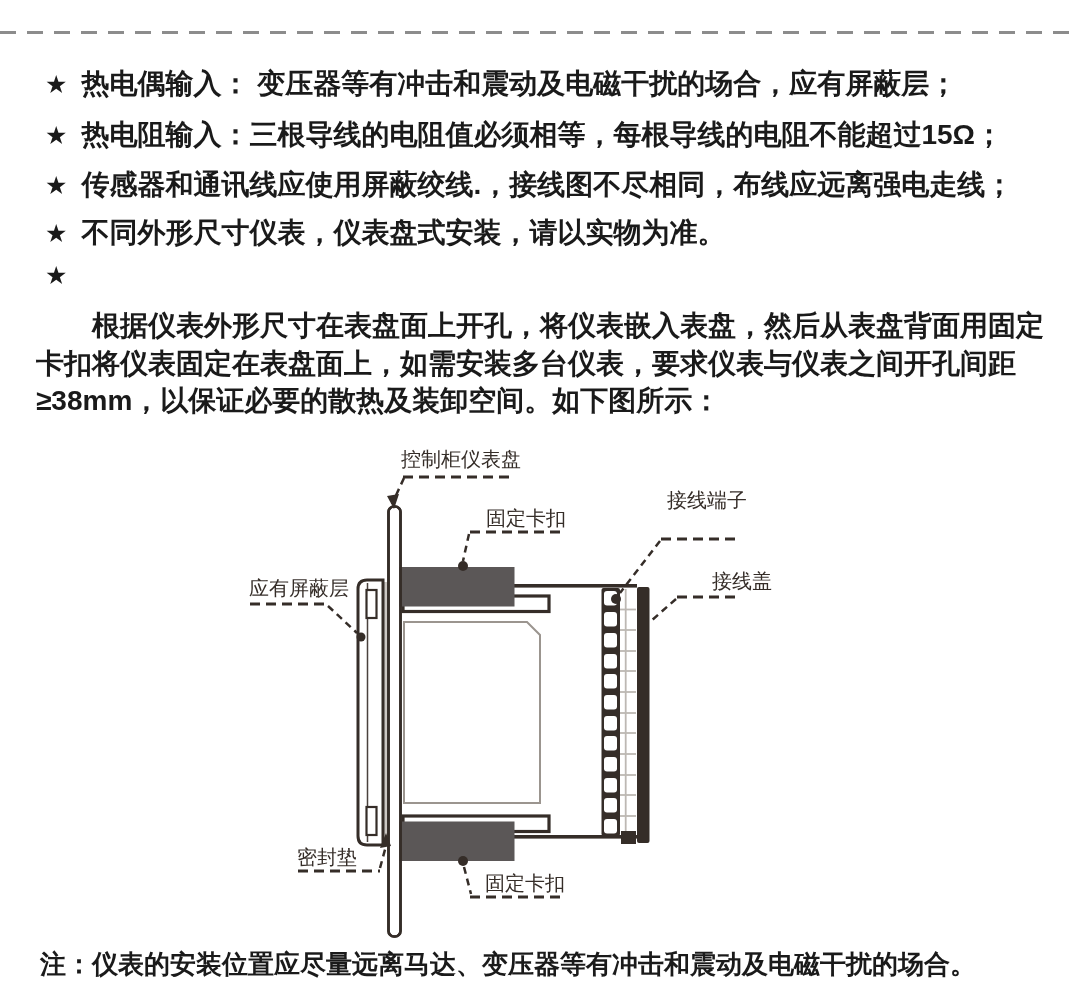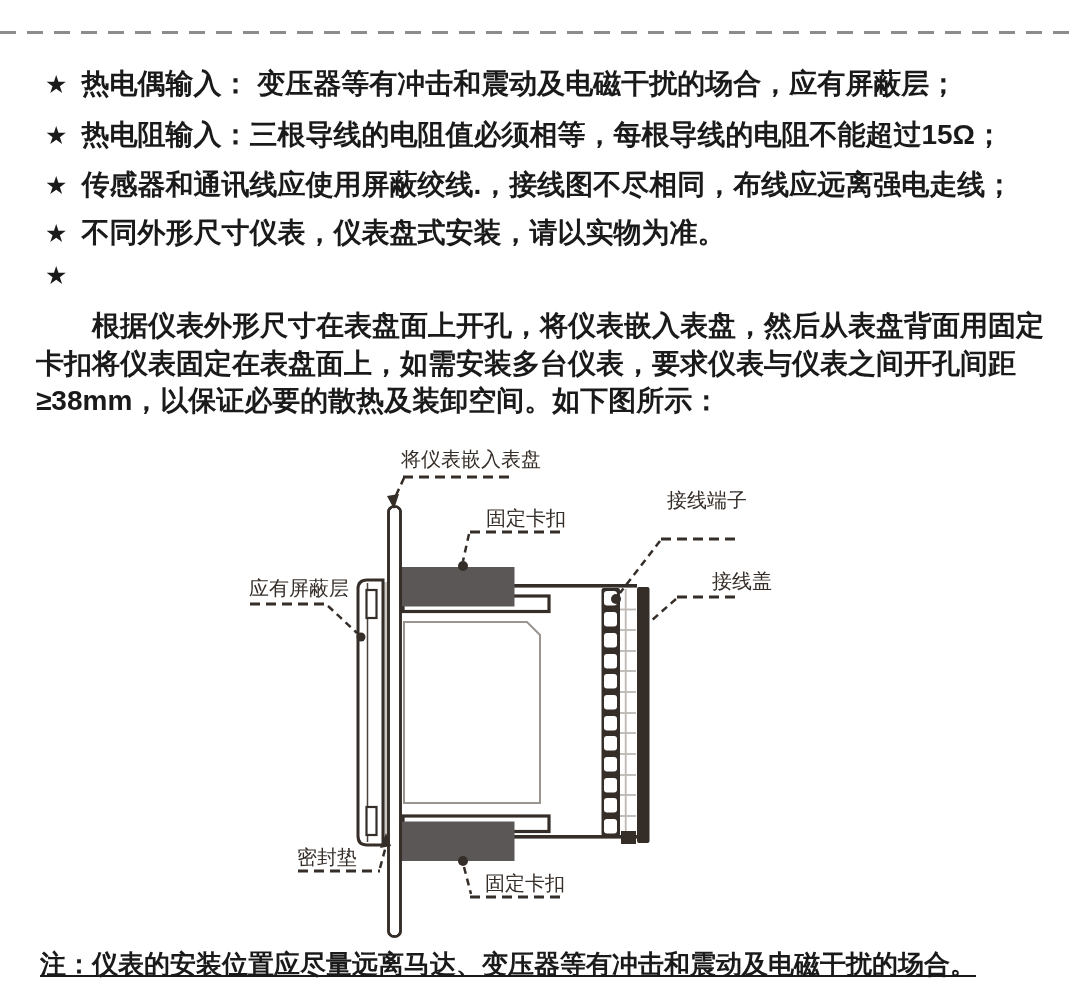--- a/index.html
+++ b/index.html
@@ -9,21 +9,21 @@
   html,body{margin:0;padding:0;background:#fff;}
   .page{position:relative;width:1080px;height:1001px;background:#fff;overflow:hidden;
         font-family:"Liberation Sans","DejaVu Sans",sans-serif;color:var(--text);}
   .dash-rule{position:absolute;left:0;top:31px;width:1080px;height:3px;
         background:repeating-linear-gradient(90deg,var(--rule) 0 16px,transparent 16px 27px);}
   .bullet-row{position:absolute;left:45px;display:flex;gap:14px;font-size:28px;line-height:32px;
         font-weight:700;white-space:nowrap;}
   .bullet-row .star{font-size:25px;line-height:32px;}
   .para{position:absolute;left:36px;top:307px;width:1010px;font-size:28px;line-height:37.5px;
         font-weight:700;text-indent:2em;}
-  .note{position:absolute;left:40px;top:948px;font-size:26px;line-height:32px;font-weight:700;white-space:nowrap;text-decoration:underline;}
+  .note{position:absolute;left:40px;top:948px;font-size:26px;line-height:32px;font-weight:700;white-space:nowrap;}
   .dlabel{position:absolute;font-size:20px;line-height:24px;font-weight:500;color:var(--ink);white-space:nowrap;}
   .diagram-svg{position:absolute;left:0;top:0;width:1080px;height:1001px;pointer-events:none;}
   .ink-f{fill:var(--ink);}
   .ink-s{stroke:var(--ink);fill:#fff;}
   .ink-line{stroke:var(--ink);fill:none;}
   .gray-f{fill:var(--gray);}
   .lead{stroke:var(--ink);fill:none;stroke-width:2.5;stroke-dasharray:7 5;}
   .under{stroke:var(--ink);fill:none;stroke-width:3;stroke-dasharray:10 6;}
   .lightln{stroke:var(--lightline);stroke-width:1.8;fill:none;}
 </style>
@@ -156,21 +156,21 @@
       <polygon class="ink-f" points="380,848 391,846 386,833"></polygon>
     </g>
 
     <g>
       <path class="under" d="M470,897 H560"></path>
       <path class="lead" d="M464,867 L471,894"></path>
       <circle class="ink-f" cx="463" cy="861" r="5"></circle>
     </g>
   </svg>
 
-  <div class="dlabel" style="left:401px;top:447px">将仪表嵌入表盘</div>
+  <div class="dlabel" style="left:401px;top:447px">控制柜仪表盘</div>
   <div class="dlabel" style="left:486px;top:506px">固定卡扣</div>
   <div class="dlabel" style="left:667px;top:488px">接线端子</div>
   <div class="dlabel" style="left:712px;top:569px">接线盖</div>
   <div class="dlabel" style="left:249px;top:576px">应有屏蔽层</div>
   <div class="dlabel" style="left:297px;top:845px">密封垫</div>
   <div class="dlabel" style="left:485px;top:871px">固定卡扣</div>
 
   <div class="note">注：仪表的安装位置应尽量远离马达、变压器等有冲击和震动及电磁干扰的场合。</div>
 
 </div>

